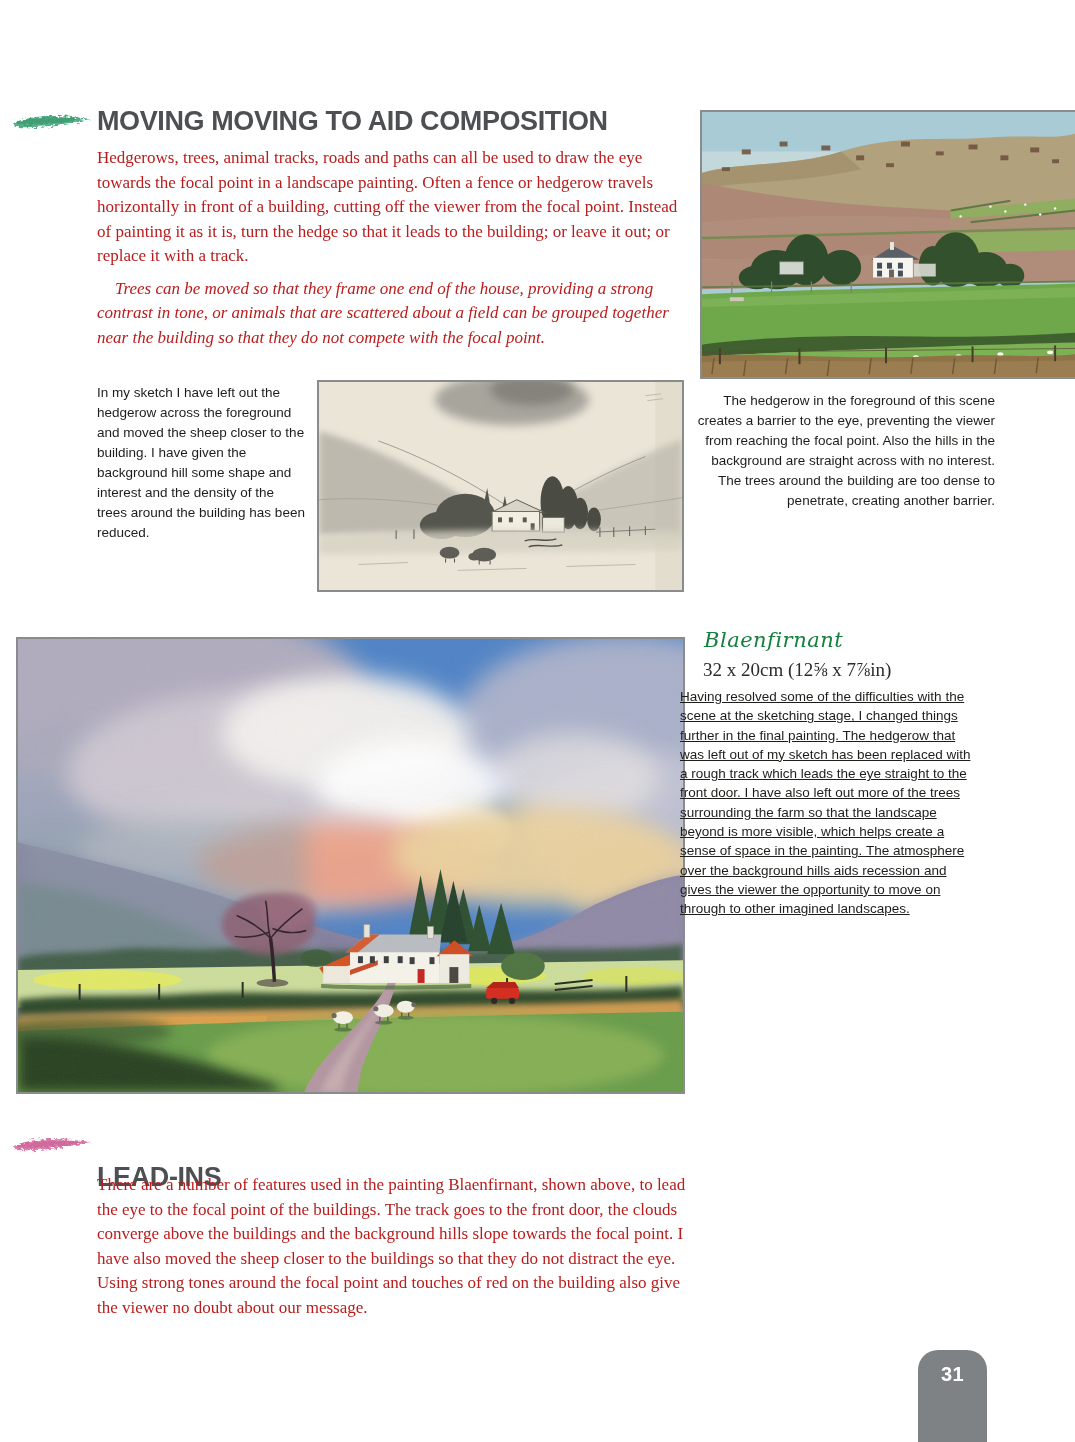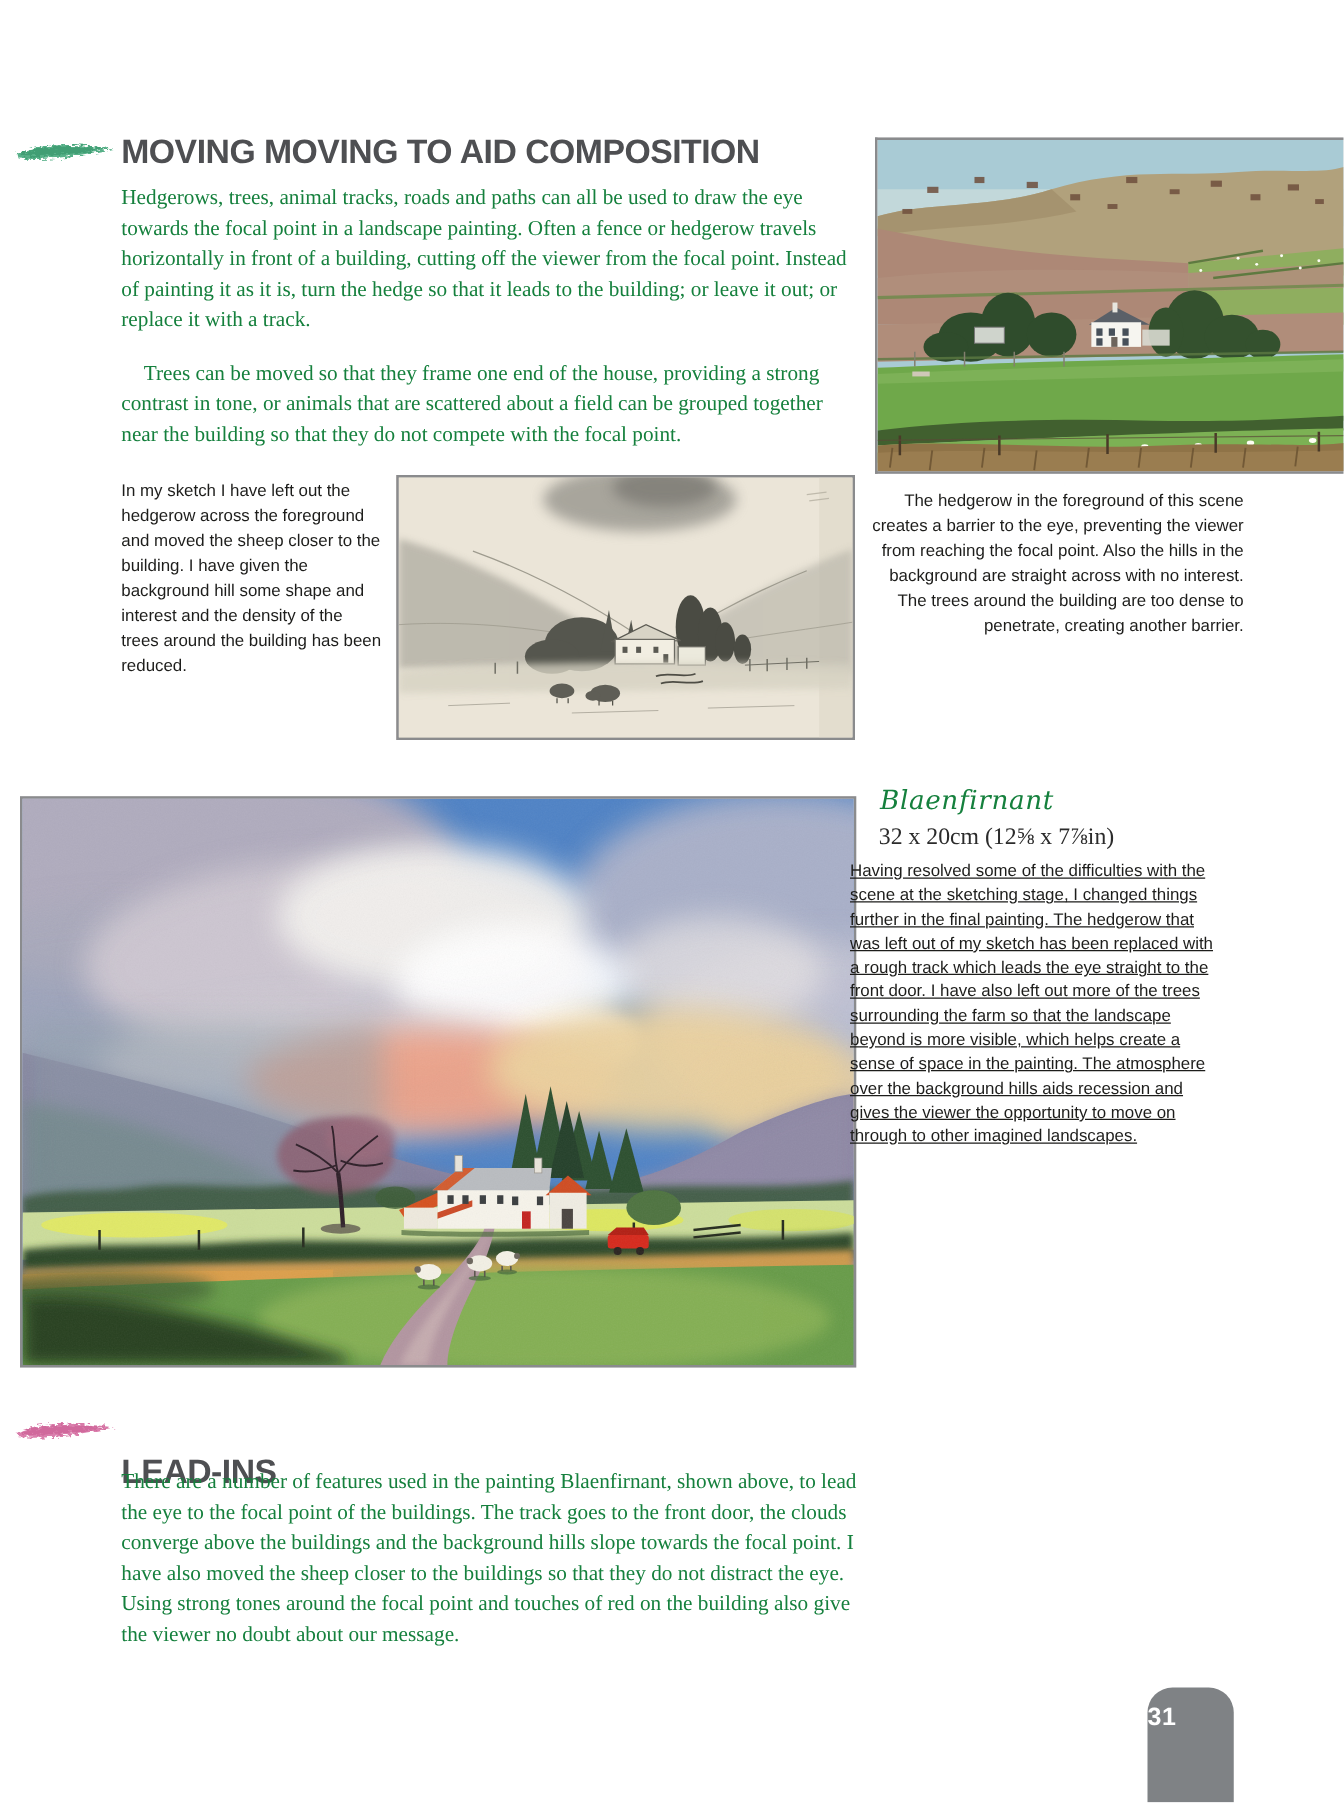--- a/index.html
+++ b/index.html
@@ -14,26 +14,26 @@
   h1.sec-head{
     position:absolute;left:97px;margin:0;
     font-family:"Liberation Sans",sans-serif;font-weight:bold;
     font-size:27px;line-height:30px;color:#4e4f52;letter-spacing:-0.4px;
   }
   #head-moving{top:106px;}
   #head-leadins{top:1162px;}
   .bodytext{
     position:absolute;left:97px;
     font-family:"Liberation Serif",serif;font-size:17px;line-height:24.5px;
-    color:#15803d;
+    color:#b91c1c;
   }
   #body-moving{top:146px;width:590px;}
   #body-leadins{top:1173px;width:598px;}
   .bodytext p{margin:0;}
-  .bodytext p + p{margin-top:18px;text-indent:18px;}
+  .bodytext p + p{margin-top:8px;text-indent:18px;font-style:italic;}
   .caption{
     font-family:"Liberation Sans",sans-serif;font-size:13.5px;line-height:20px;
     color:#1d1d1b;position:absolute;
   }
   #cap-sketch{left:97px;top:383px;width:210px;}
   #cap-photo{left:696px;top:391px;width:299px;text-align:right;}
   #painting-title{
     position:absolute;left:704px;top:628px;
     font-family:"DejaVu Serif",serif;font-style:italic;font-size:21px;
     color:#15803d;letter-spacing:.5px;
@@ -45,20 +45,21 @@
   #cap-painting{left:680px;top:687px;width:295px;line-height:19.3px;text-decoration:underline;}
   .fig{position:absolute;box-sizing:border-box;border:2px solid #8a8b8d;background:#ddd;}
   #fig-photo{left:700px;top:110px;width:375px;height:269px;border-right:none;}
   #fig-sketch{left:317px;top:380px;width:367px;height:212px;background:#ebe5d8;}
   #fig-painting{left:16px;top:637px;width:669px;height:457px;}
   .fig svg{display:block;width:100%;height:100%;}
   .ital{}
   #page-tab{
     position:absolute;left:918px;top:1350px;width:69px;height:92px;
     background:#7f8285;border-radius:20px 20px 0 0;
+    text-align:center;
   }
   #page-tab .num{
     display:inline-block;margin-top:13px;
     font-family:"Liberation Sans",sans-serif;font-weight:bold;
     font-size:20px;color:#ffffff;letter-spacing:.5px;
   }
 </style>
 </head>
 <body>
 

